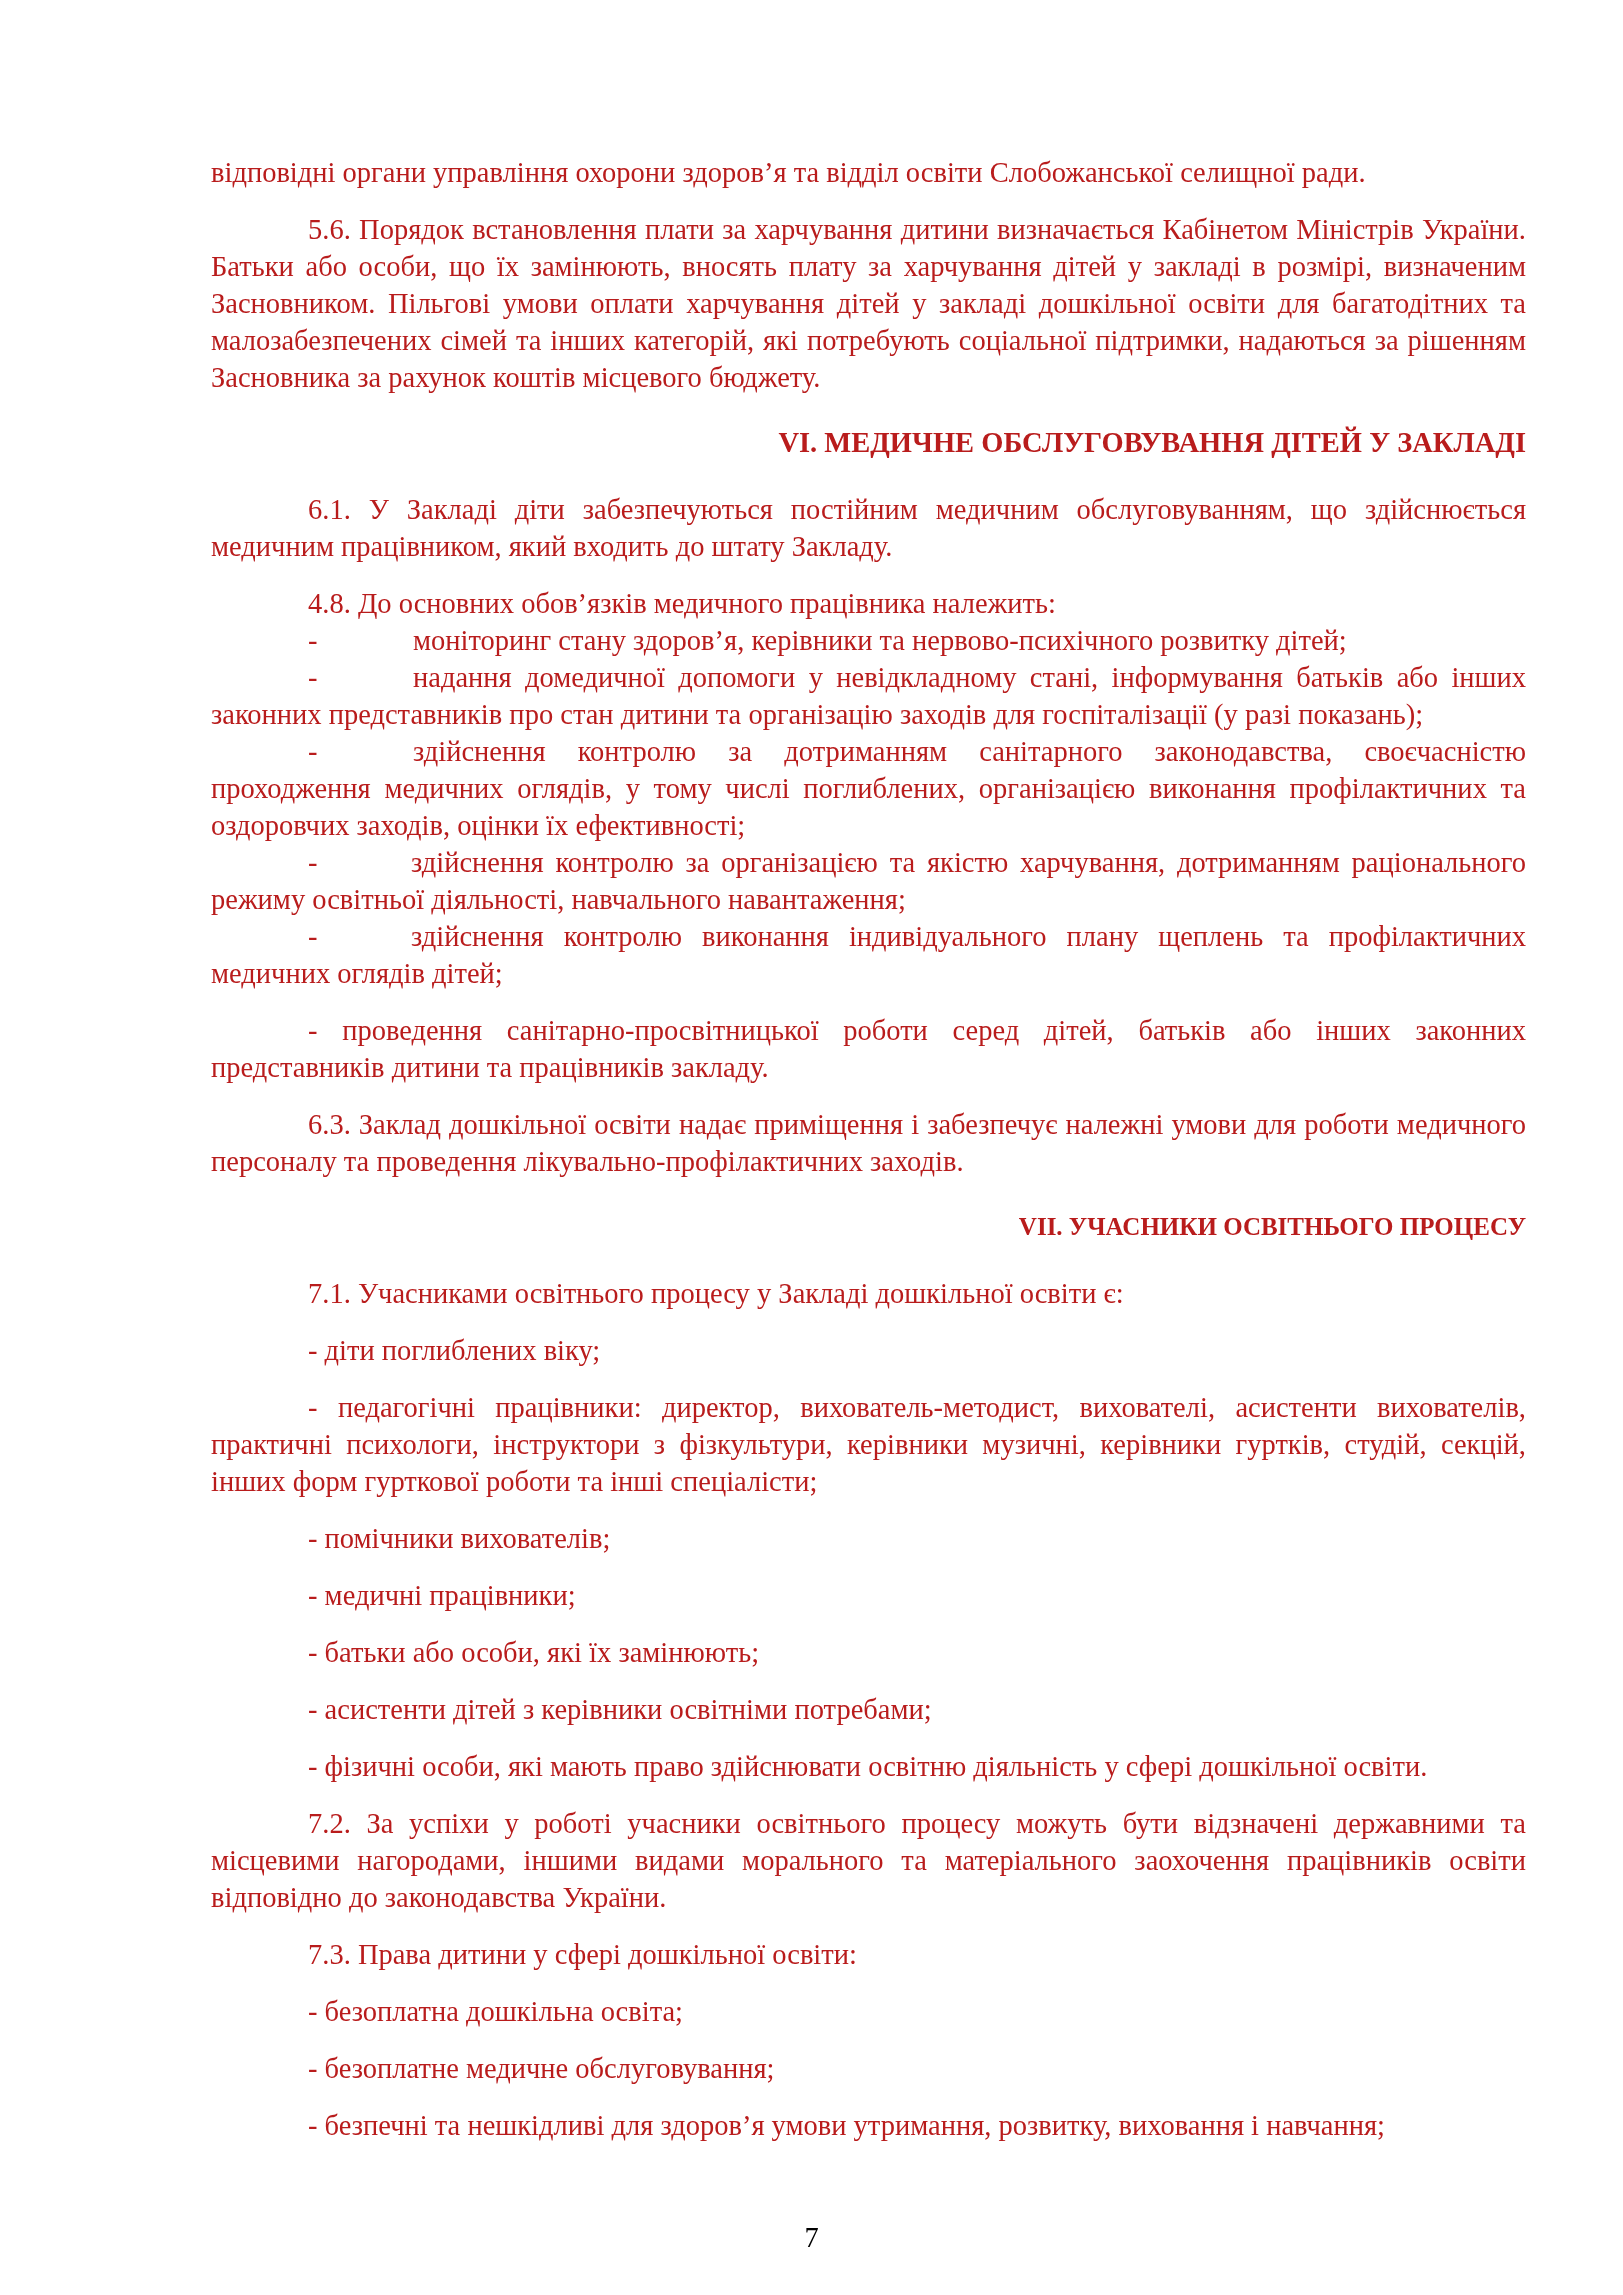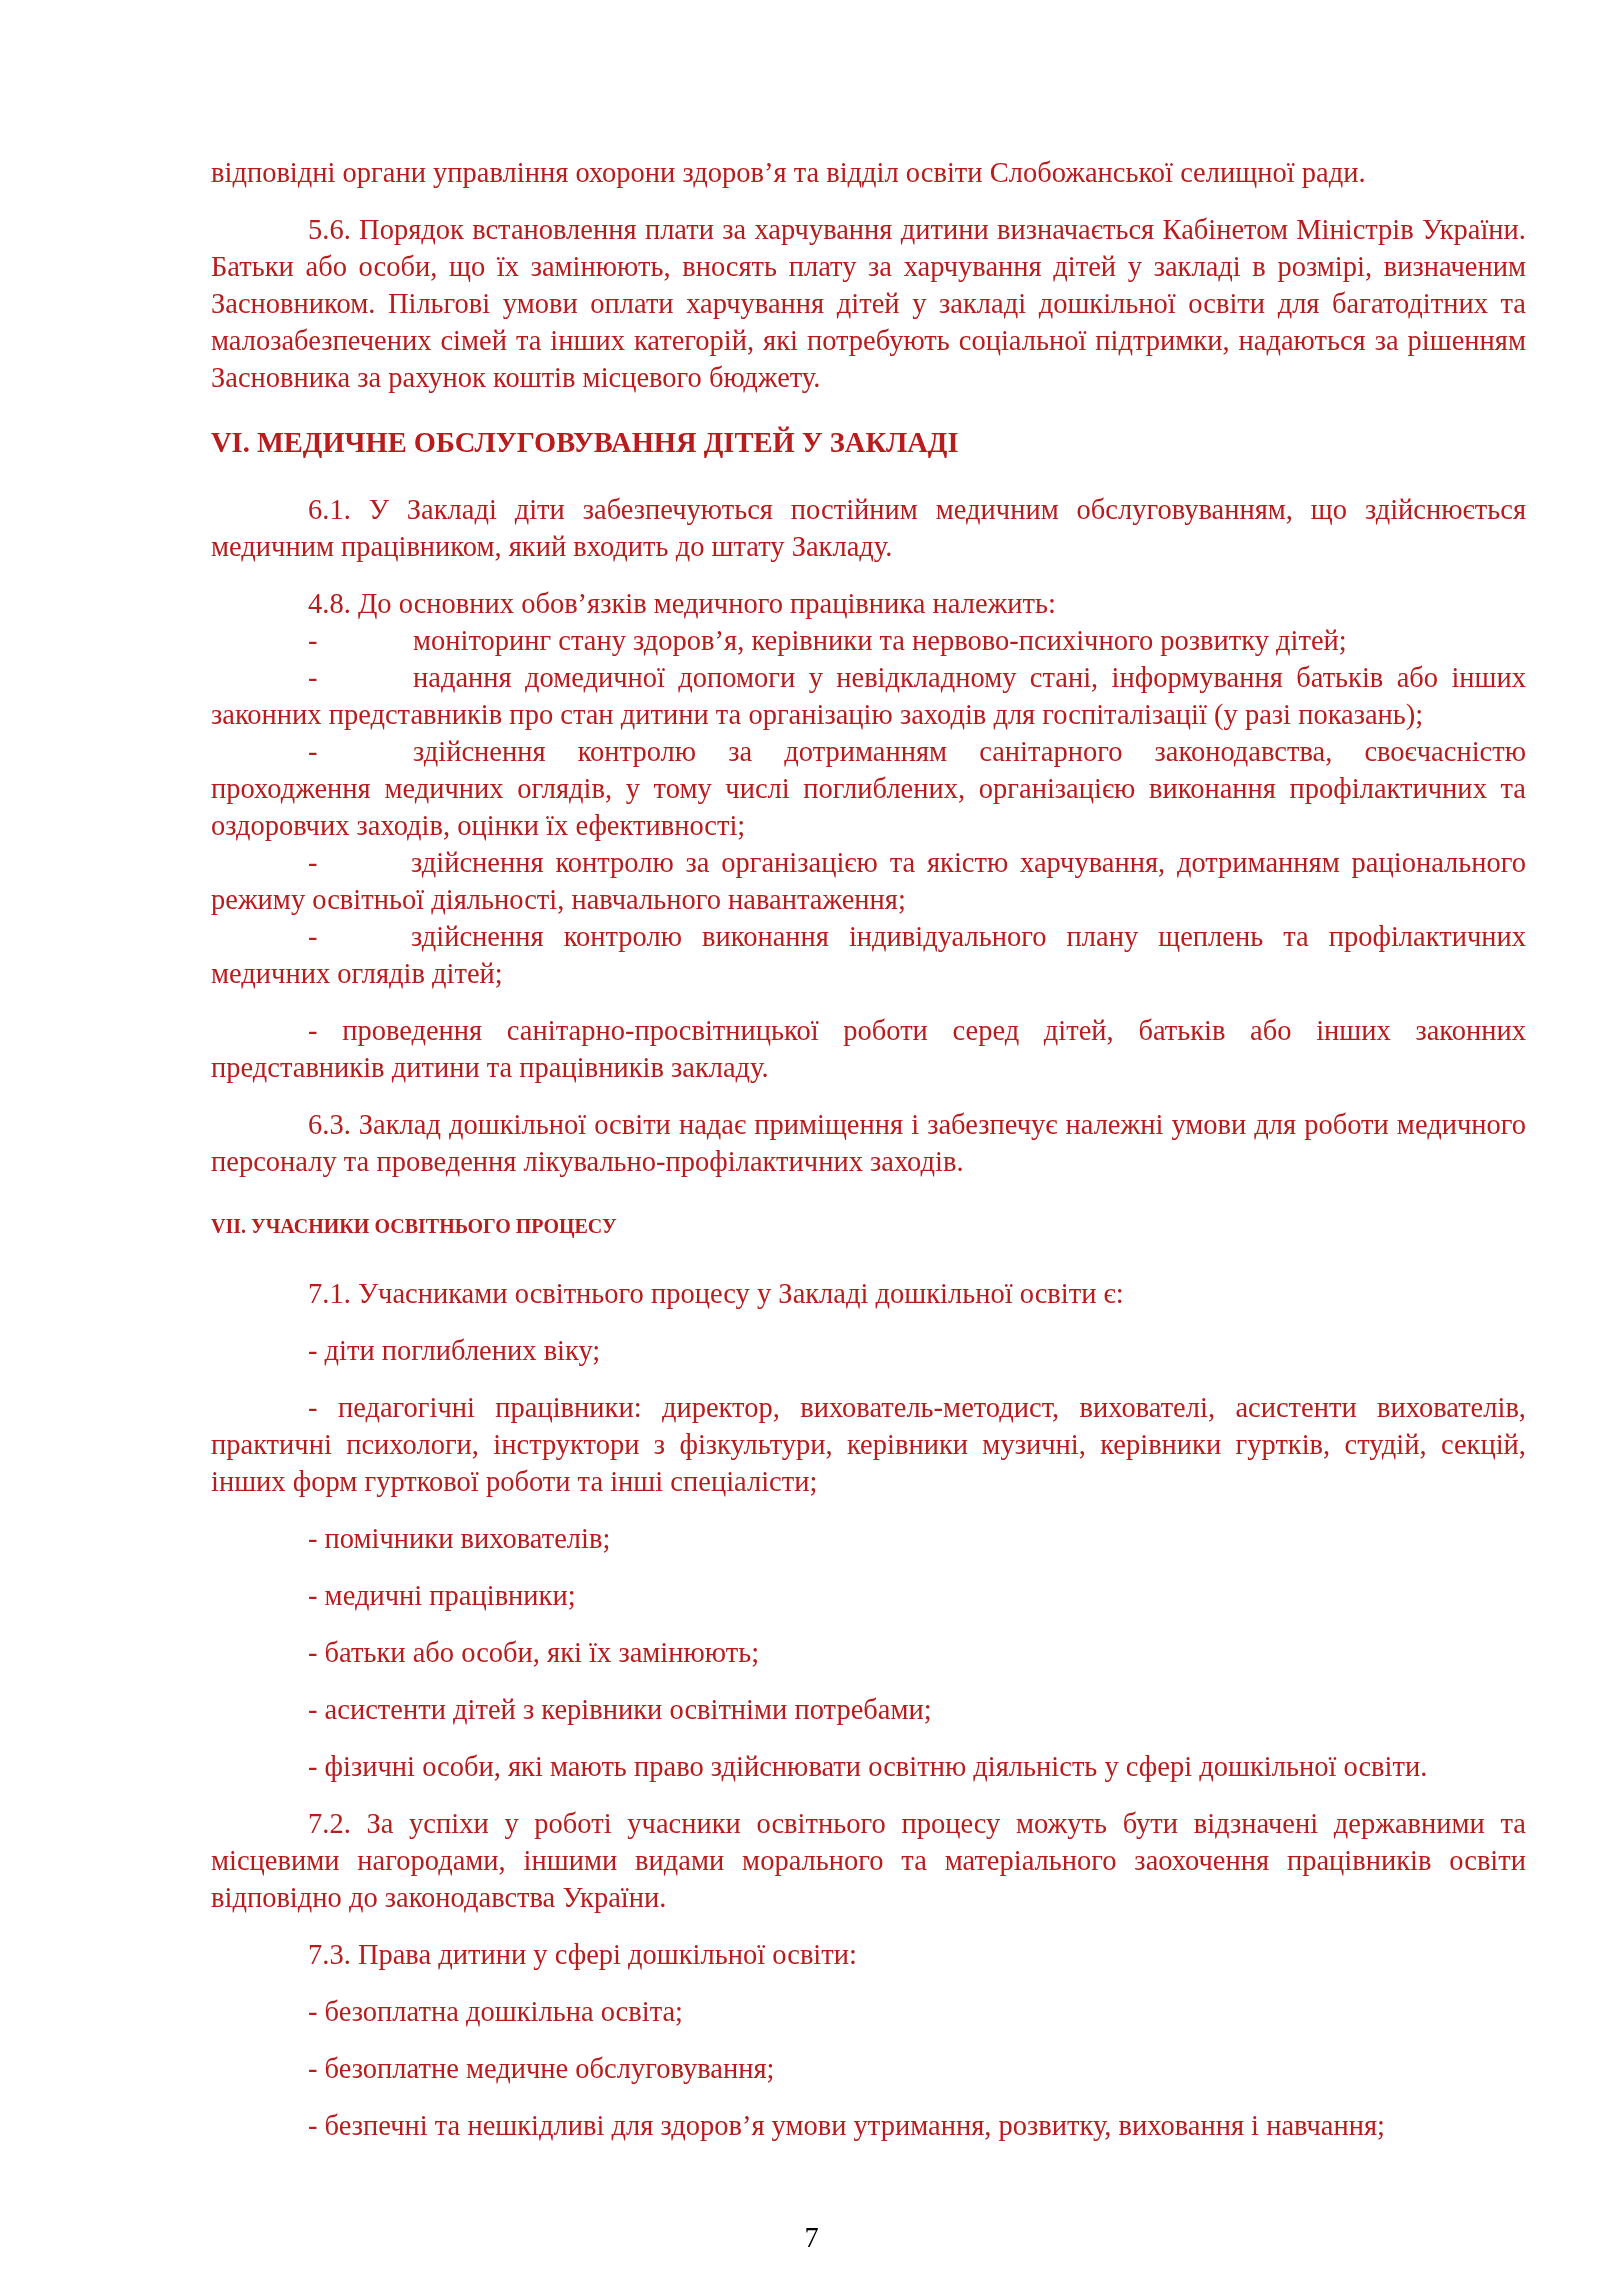--- a/index.html
+++ b/index.html
@@ -7,21 +7,21 @@
   .page {
     position: absolute; left: 211px; top: 154px; width: 1315px;
     font-family: "Liberation Serif", "DejaVu Serif", serif;
     font-size: 28.5px; line-height: 37px; color: #b91c1c;
   }
   .p { margin: 0; text-align: justify; text-align-last: left; }
   .ind { text-indent: 97px; margin-top: 20px; }
   .bul { text-indent: 97px; }
   .bul .dash { display: inline-block; text-indent: 0; width: 105px; }
   .bul .dash.sm { width: 103px; }
-  .h { font-weight: bold; text-align: left; margin: 0; }
+  .h { font-weight: bold; text-align: right; margin: 0; }
   .h1 { margin-top: 28px; margin-bottom: 30px; }
   .h2 { margin-top: 28px; margin-bottom: 30px; }
   .pagenum {
     position: absolute; left: 0; width: 1623px; top: 2222px; text-align: center;
     font-family: "Liberation Serif", "DejaVu Serif", serif; font-size: 28.5px; color: #000;
   }
 </style>
 </head>
 <body>
 
@@ -36,21 +36,21 @@
 
   <p class="p bul"><span class="dash">-</span><span>моніторинг стану здоров’я, керівники та нервово-психічного розвитку дітей;</span></p>
   <p class="p bul"><span class="dash">-</span><span>надання домедичної допомоги у невідкладному стані, інформування батьків або інших законних представників про стан дитини та організацію заходів для госпіталізації (у разі показань);</span></p>
   <p class="p bul"><span class="dash">-</span><span>здійснення контролю за дотриманням санітарного законодавства, своєчасністю проходження медичних оглядів, у тому числі поглиблених, організацією виконання профілактичних та оздоровчих заходів, оцінки їх ефективності;</span></p>
   <p class="p bul"><span class="dash sm">-</span><span>здійснення контролю за організацією та якістю харчування, дотриманням раціонального режиму освітньої діяльності, навчального навантаження;</span></p>
   <p class="p bul"><span class="dash sm">-</span><span>здійснення контролю виконання індивідуального плану щеплень та профілактичних медичних оглядів дітей;</span></p>
   <p class="p ind">- проведення санітарно-просвітницької роботи серед дітей, батьків або інших законних представників дитини та працівників закладу.</p>
 
   <p class="p ind">6.3. Заклад дошкільної освіти надає приміщення і забезпечує належні умови для роботи медичного персоналу та проведення лікувально-профілактичних заходів.</p>
 
-  <h2 class="h h2" style="font-size:20px;">VII. УЧАСНИКИ ОСВІТНЬОГО ПРОЦЕСУ</h2>
+  <h2 class="h h2" style="font-size:25px;">VII. УЧАСНИКИ ОСВІТНЬОГО ПРОЦЕСУ</h2>
 
   <p class="p ind">7.1. Учасниками освітнього процесу у Закладі дошкільної освіти є:</p>
   <p class="p ind">- діти поглиблених віку;</p>
   <p class="p ind">- педагогічні працівники: директор, вихователь-методист, вихователі, асистенти вихователів, практичні психологи, інструктори з фізкультури, керівники музичні, керівники гуртків, студій, секцій, інших форм гурткової роботи та інші спеціалісти;</p>
   <p class="p ind">- помічники вихователів;</p>
   <p class="p ind">- медичні працівники;</p>
   <p class="p ind">- батьки або особи, які їх замінюють;</p>
   <p class="p ind">- асистенти дітей з керівники освітніми потребами;</p>
   <p class="p ind">- фізичні особи, які мають право здійснювати освітню діяльність у сфері дошкільної освіти.</p>
 

